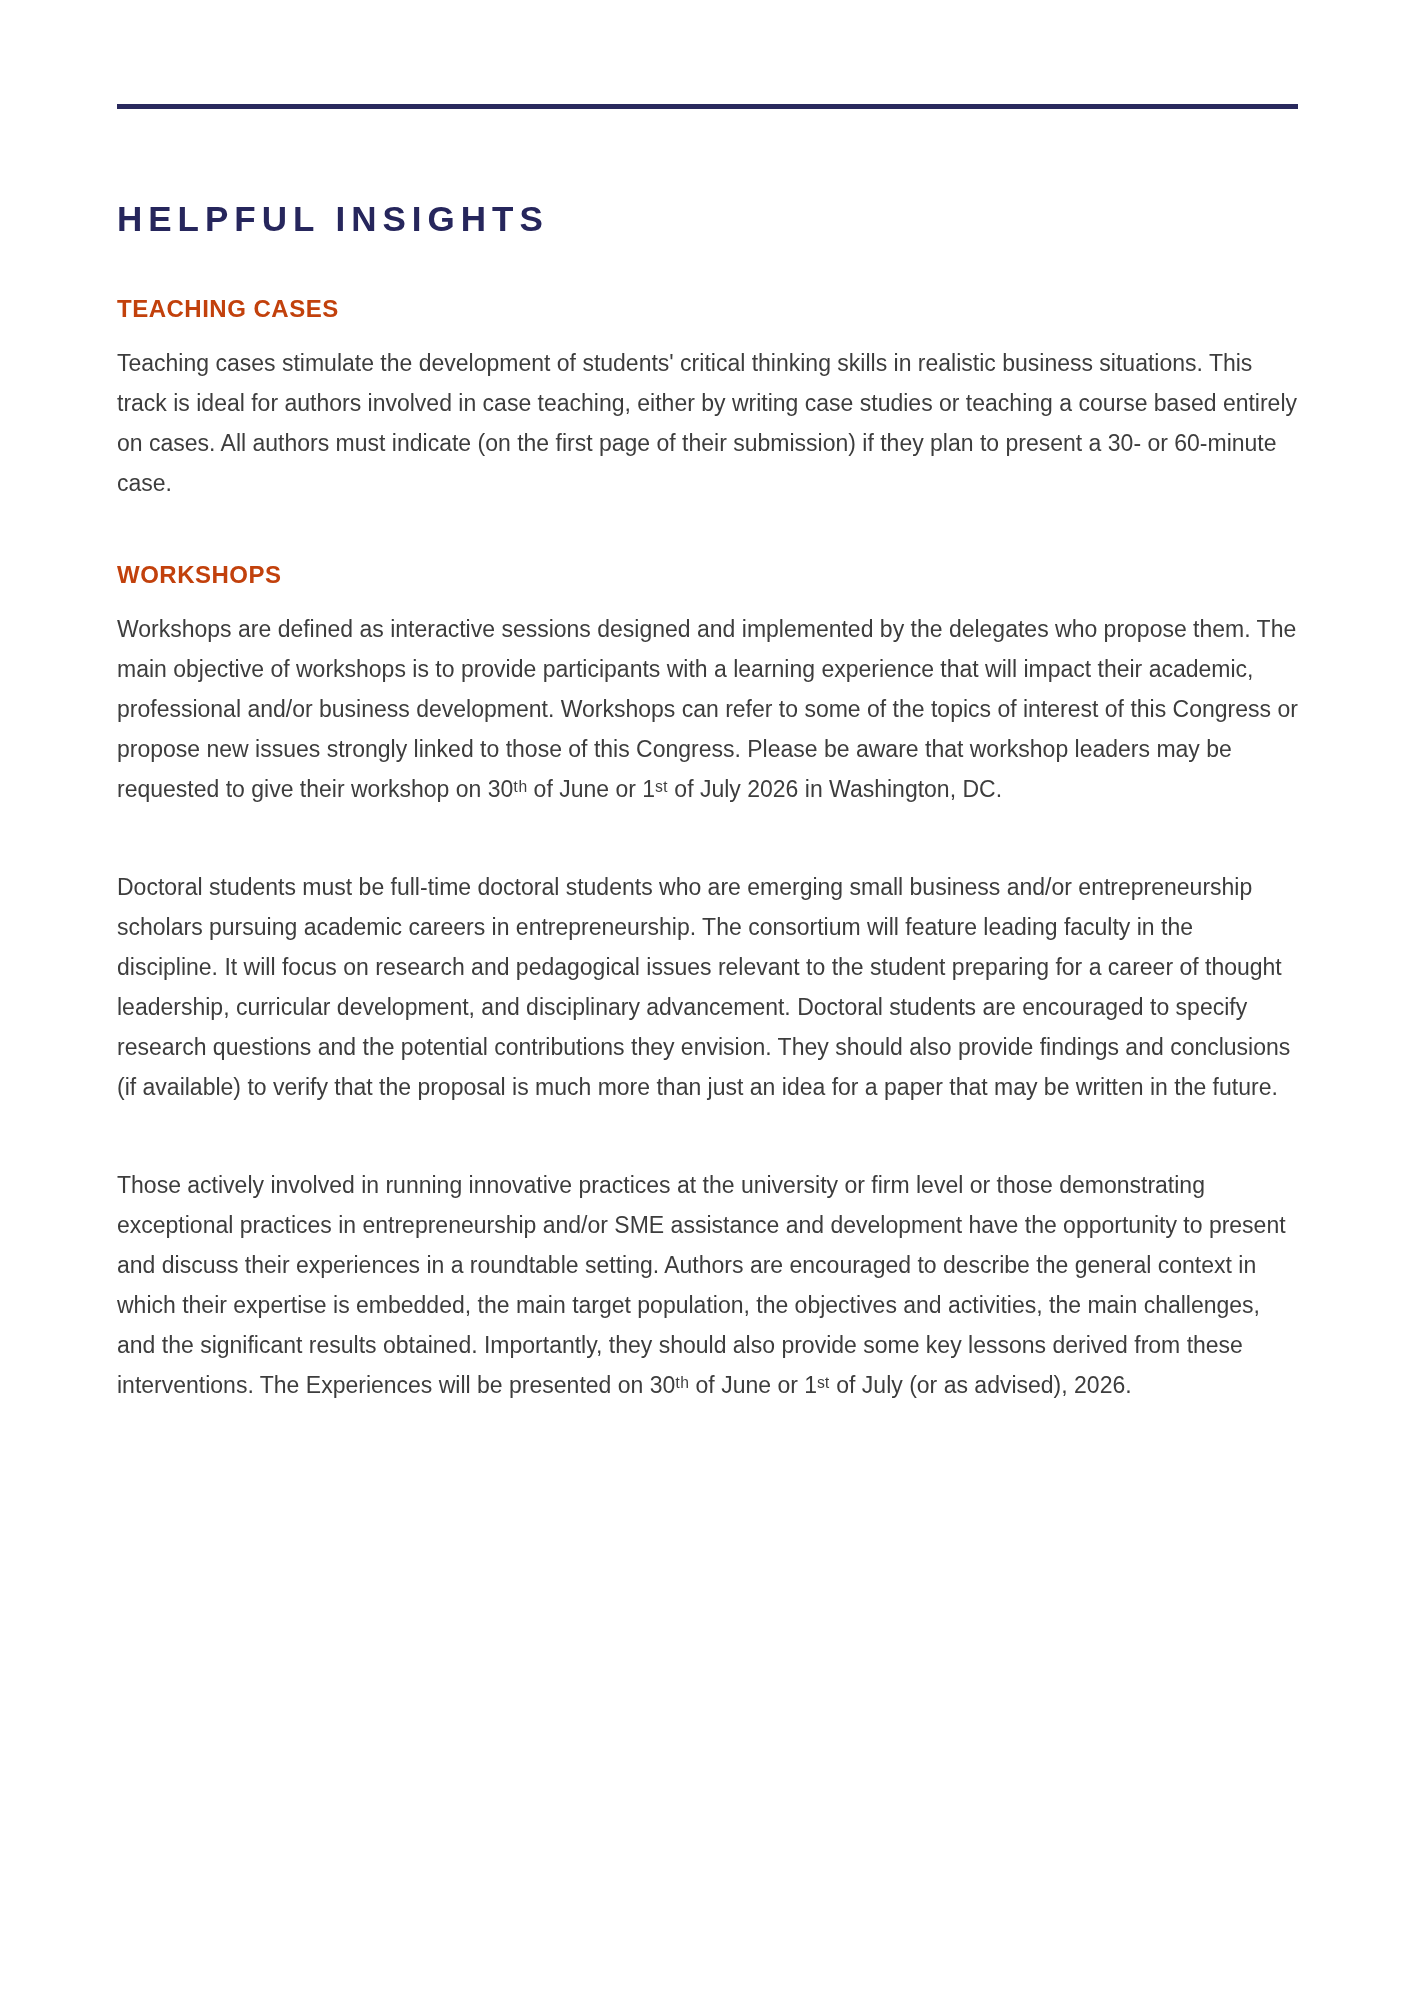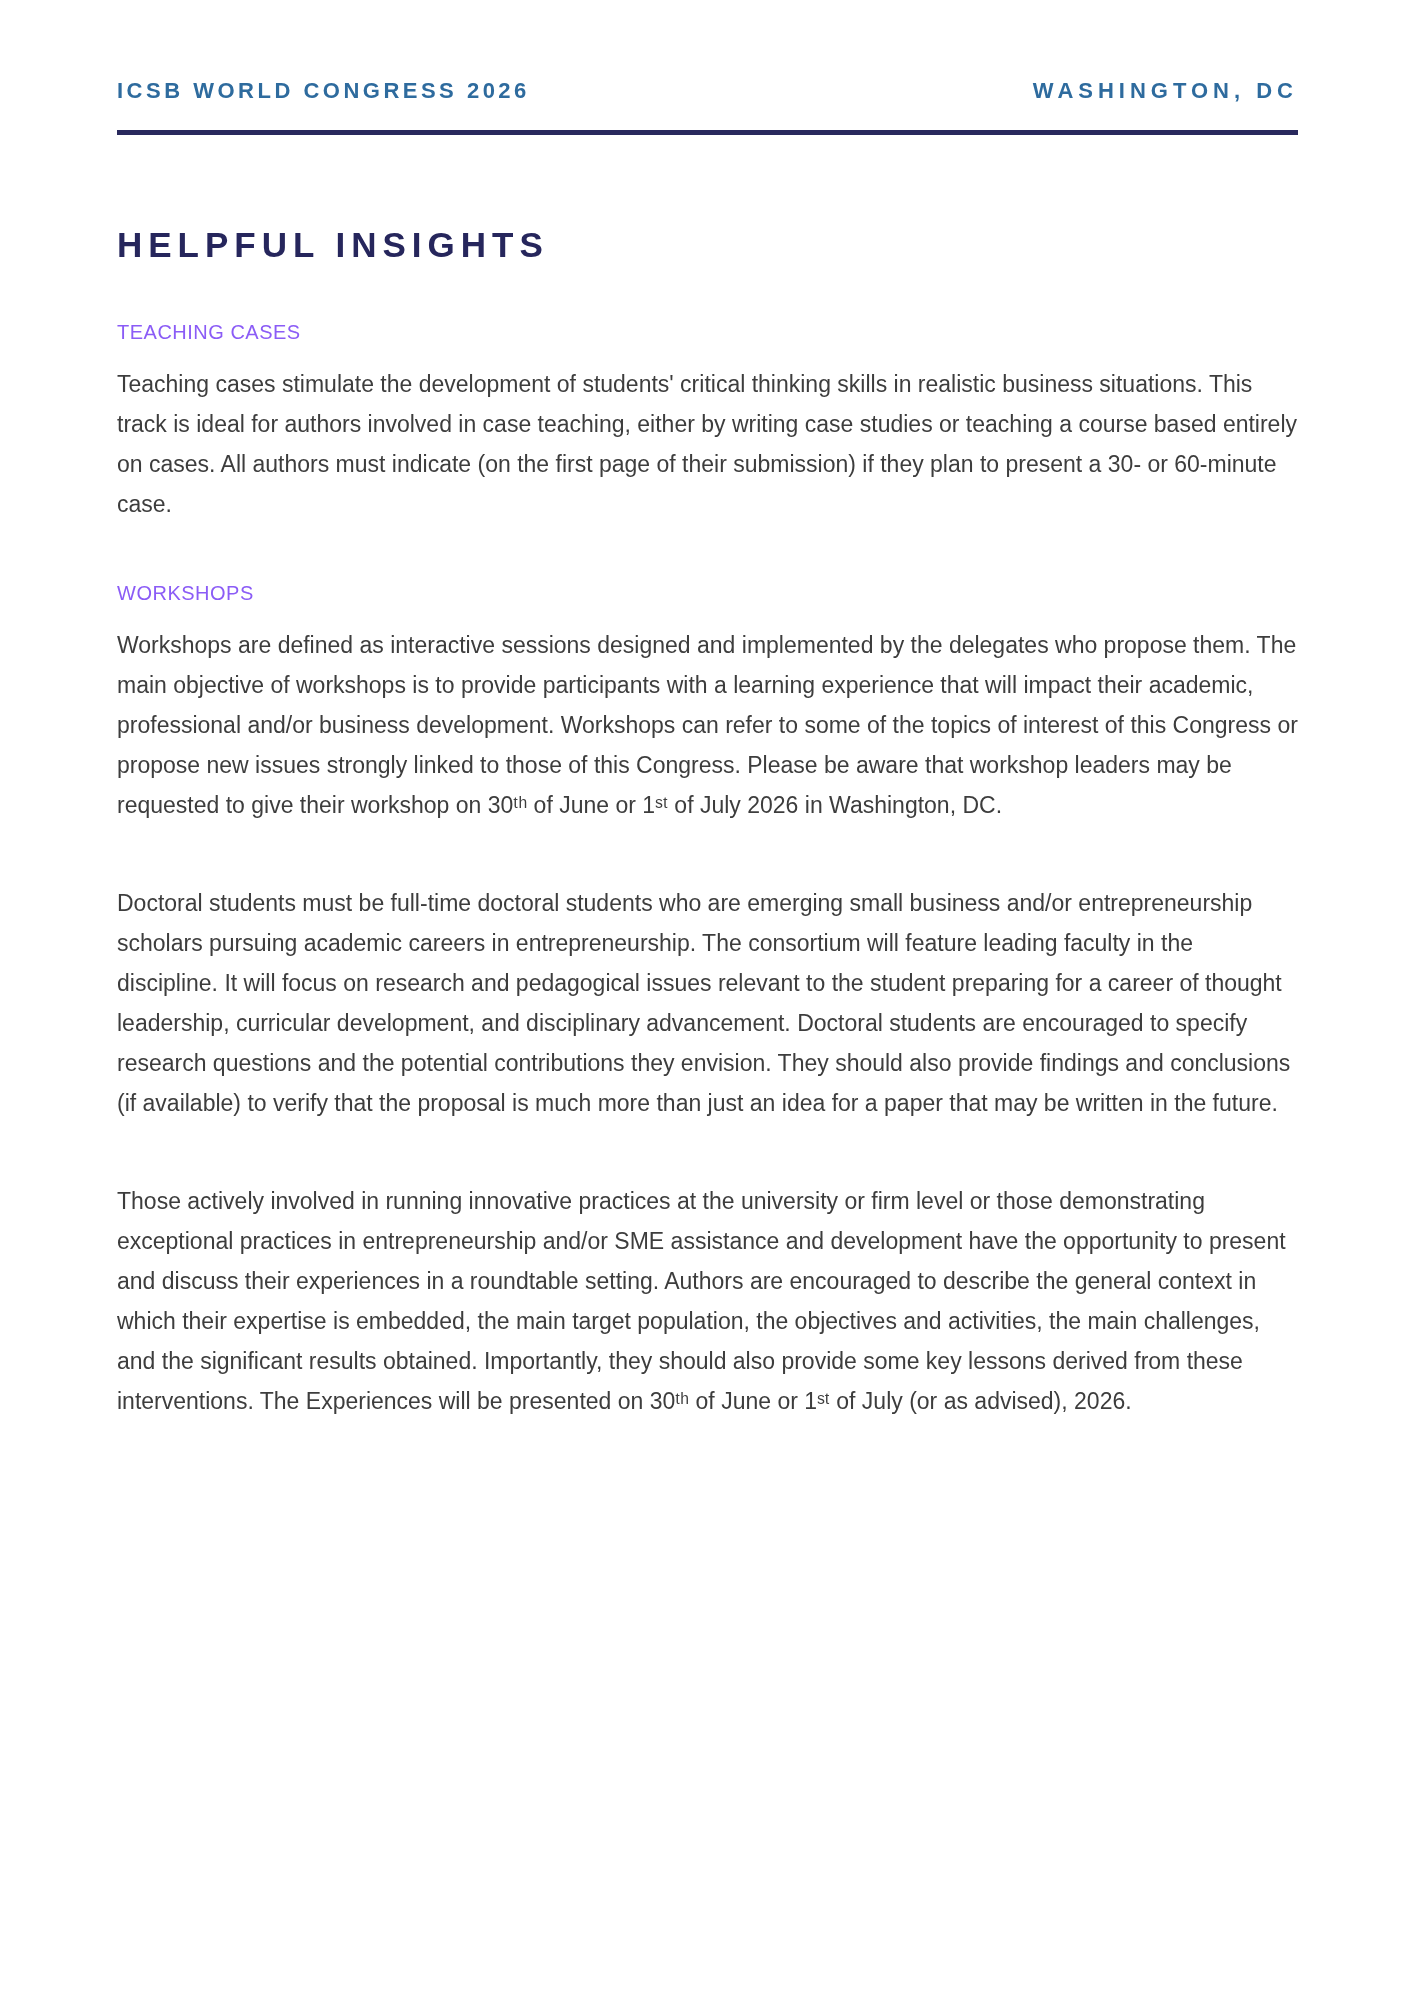--- a/index.html
+++ b/index.html
@@ -40,46 +40,42 @@
   .page-title {
     margin-top: 90px;
     color: #26265c;
     font-size: 35px;
     font-weight: 800;
     letter-spacing: 6px;
   }
   .section { margin-top: 58px; }
   .section.first { margin-top: 56px; }
   .section-heading {
-    color: #8b5cf6;
-    font-size: 20px;
-    font-weight: 400;
+    color: #c2410c;
+    font-size: 24px;
+    font-weight: 700;
     letter-spacing: 0.5px;
   }
   .body-paragraph {
     margin-top: 20px;
     color: #3d3d3d;
     font-size: 23px;
     font-weight: 400;
     line-height: 40px;
   }
   .body-paragraph.spaced {
     margin-top: 30px;
     letter-spacing: 1.2px;
   }
 </style>
 </head>
 <body>
 
 <div class="page">
 
-  <div class="page-header">
-    <div class="congress-name">ICSB WORLD CONGRESS 2026</div>
-    <div class="congress-location">WASHINGTON, DC</div>
-  </div>
 
   <div class="header-divider"></div>
 
   <h1 class="page-title">HELPFUL INSIGHTS</h1>
 
   <section class="section first">
     <h2 class="section-heading">TEACHING CASES</h2>
     <p class="body-paragraph">Teaching cases stimulate the development of students' critical thinking skills in realistic business situations. This track is ideal for authors involved in case teaching, either by writing case studies or teaching a course based entirely on cases. All authors must indicate (on the first page of their submission) if they plan to present a 30- or 60-minute case.</p>
   </section>
 

